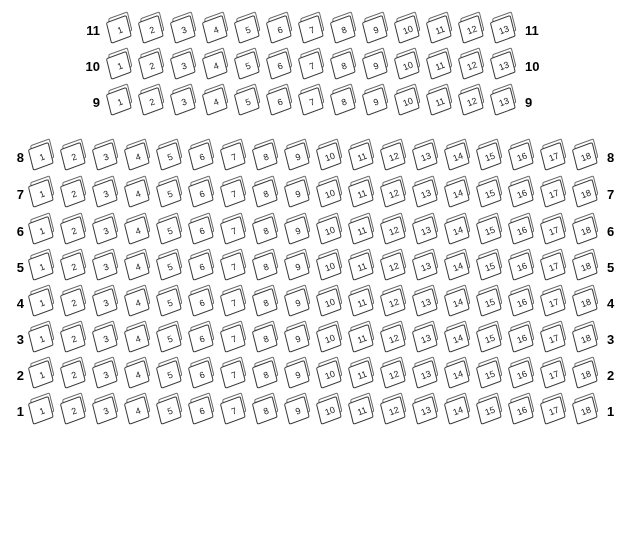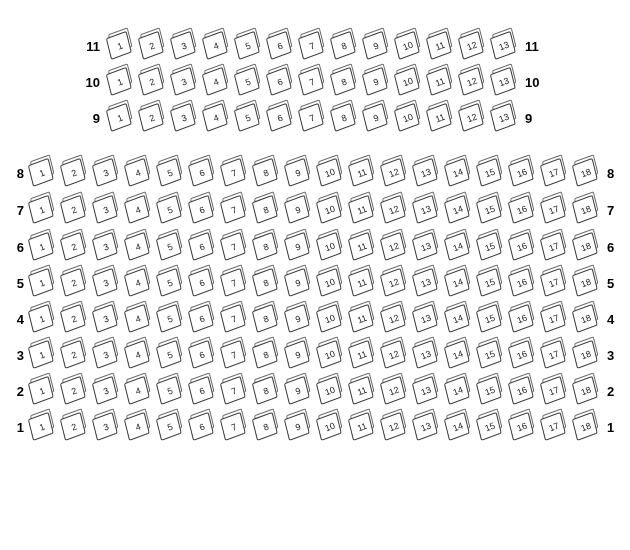--- a/index.html
+++ b/index.html
@@ -17,21 +17,20 @@
   #seat-map {
     position: relative;
     width: 630px;
     height: 550px;
   }
   .seat-row {
     position: absolute;
     display: flex;
     align-items: center;
     height: 30px;
-    margin-top: 16px;
   }
   .row-label {
     font-size: 13px;
     font-weight: bold;
     color: #000000;
     width: 22px;
     text-align: center;
     line-height: 30px;
     user-select: none;
   }

